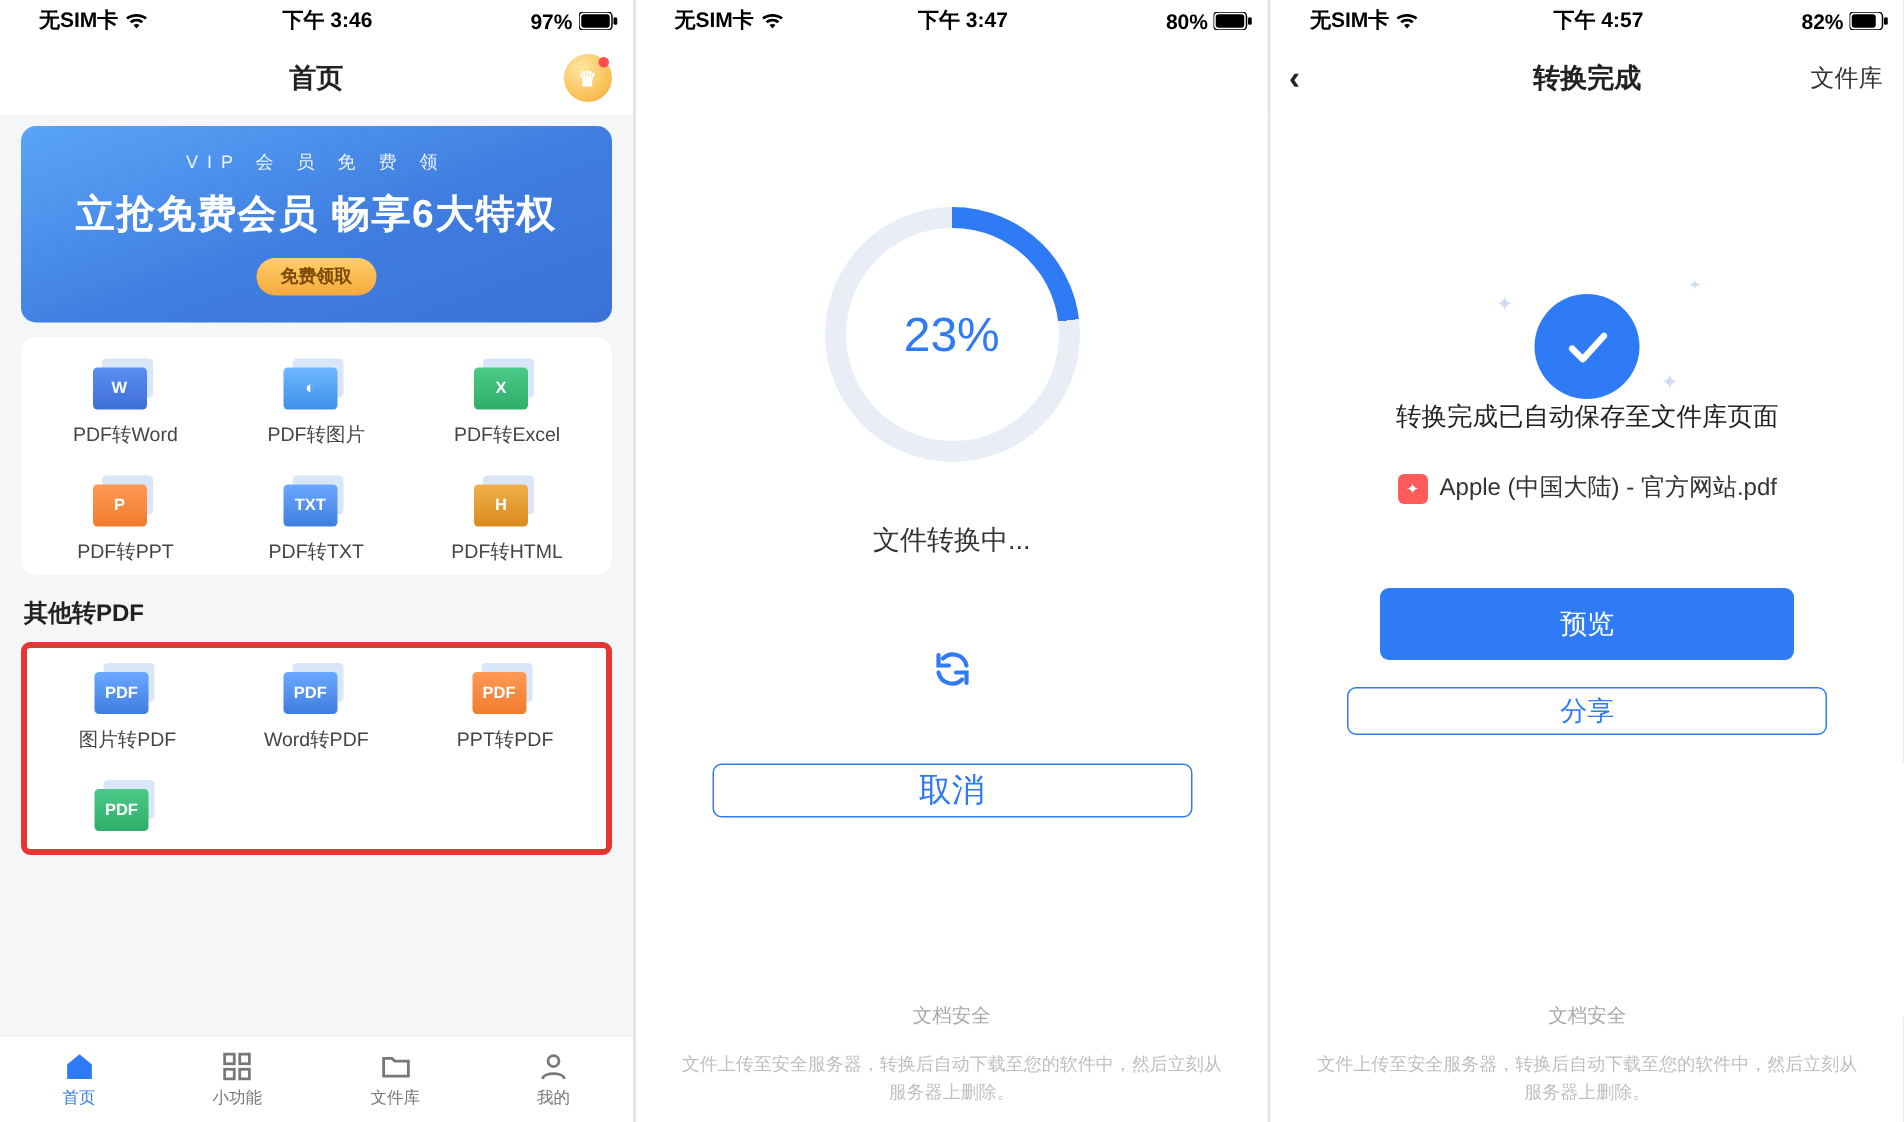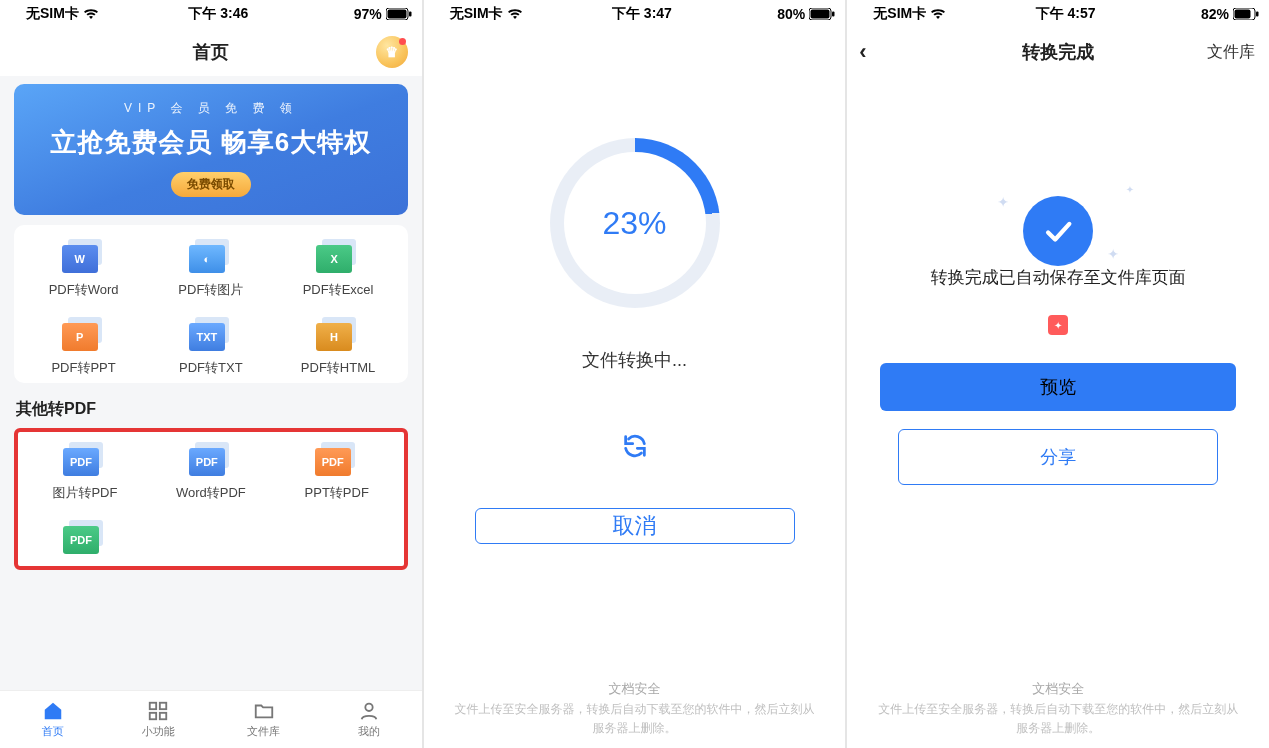--- a/index.html
+++ b/index.html
@@ -160,21 +160,21 @@
   .cancel-btn{
     margin-top:44px; width:320px; height:36px; border:1px solid #2f7bf5;
     border-radius:6px; color:#2f7bf5; background:#fff; font-size:22px;
     display:flex; align-items:center; justify-content:center;
   }
   .footer-note{
     position:absolute; bottom:10px; left:0; right:0;
     text-align:center; color:#bfbfbf; font-size:12px; line-height:1.6;
     padding:0 30px;
   }
-  .footer-note .t{ color:#a8a8a8; font-size:13px; margin-bottom:0; display:block;}
+  .footer-note .t{ color:#a8a8a8; font-size:13px; margin-bottom:12px; display:block;}
 
   
   .p3-body{
     flex:1; background:#fff; display:flex; flex-direction:column; align-items:center;
     padding-top:120px; position:relative;
   }
   .sparkle{ position:absolute; font-size:14px; color:#d0dcf2; }
   .check-circle{
     width:70px; height:70px; border-radius:50%; background:#2f7bf5;
     display:flex; align-items:center; justify-content:center; color:#fff;
@@ -183,26 +183,26 @@
   .done-msg{ font-size:17px; color:#222;}
   .file-row{
     margin-top:26px; display:flex; align-items:center; gap:8px;
     font-size:16px; color:#333;
   }
   .pdf-badge{
     width:20px; height:20px; background:#ff5b5b; border-radius:4px;
     color:#fff; font-size:10px; display:flex; align-items:center; justify-content:center;
   }
   .btn-primary{
-    margin-top:28px; width:356px; height:48px; border-radius:6px;
-    background:#2f7bf5; color:#000000; font-size:18px;
+    margin-top:56px; width:276px; height:48px; border-radius:6px;
+    background:#2f7bf5; color:#ffffff; font-size:18px;
     display:flex; align-items:center; justify-content:center;
   }
   .btn-outline{
-    margin-top:18px; width:320px; height:56px; border-radius:6px;
+    margin-top:18px; width:320px; height:32px; border-radius:6px;
     border:1px solid #2f7bf5; color:#2f7bf5; background:#fff; font-size:18px;
     display:flex; align-items:center; justify-content:center;
   }
 </style>
 </head>
 <body>
 
 <div class="phones">
 
   <div class="phone">
@@ -436,20 +436,21 @@
       <span class="sparkle" style="top:170px; right:150px;">✦</span>
 
       <div class="check-circle">
         <svg viewBox="0 0 24 24" fill="none" stroke="currentColor" stroke-width="3" stroke-linecap="round" stroke-linejoin="round">
             <polyline points="5 13 10 18 20 7"></polyline>
           </svg>
       </div>
       <div class="done-msg">转换完成已自动保存至文件库页面</div>
       <div class="file-row">
         <span class="pdf-badge">✦</span>
+        <span>Apple (中国大陆) - 官方网站.pdf</span>
       </div>
       <div class="btn-primary">预览</div>
       <div class="btn-outline">分享</div>
 
       <div class="footer-note">
         <span class="t">文档安全</span>
         <span>文件上传至安全服务器，转换后自动下载至您的软件中，然后立刻从服务器上删除。</span>
       </div>
     </div>
   </div>

